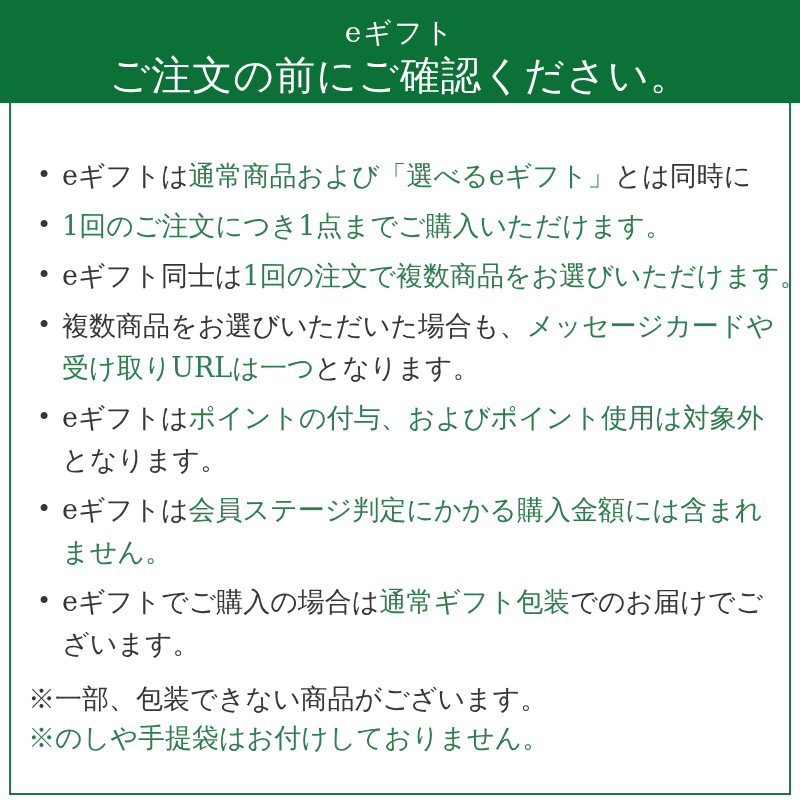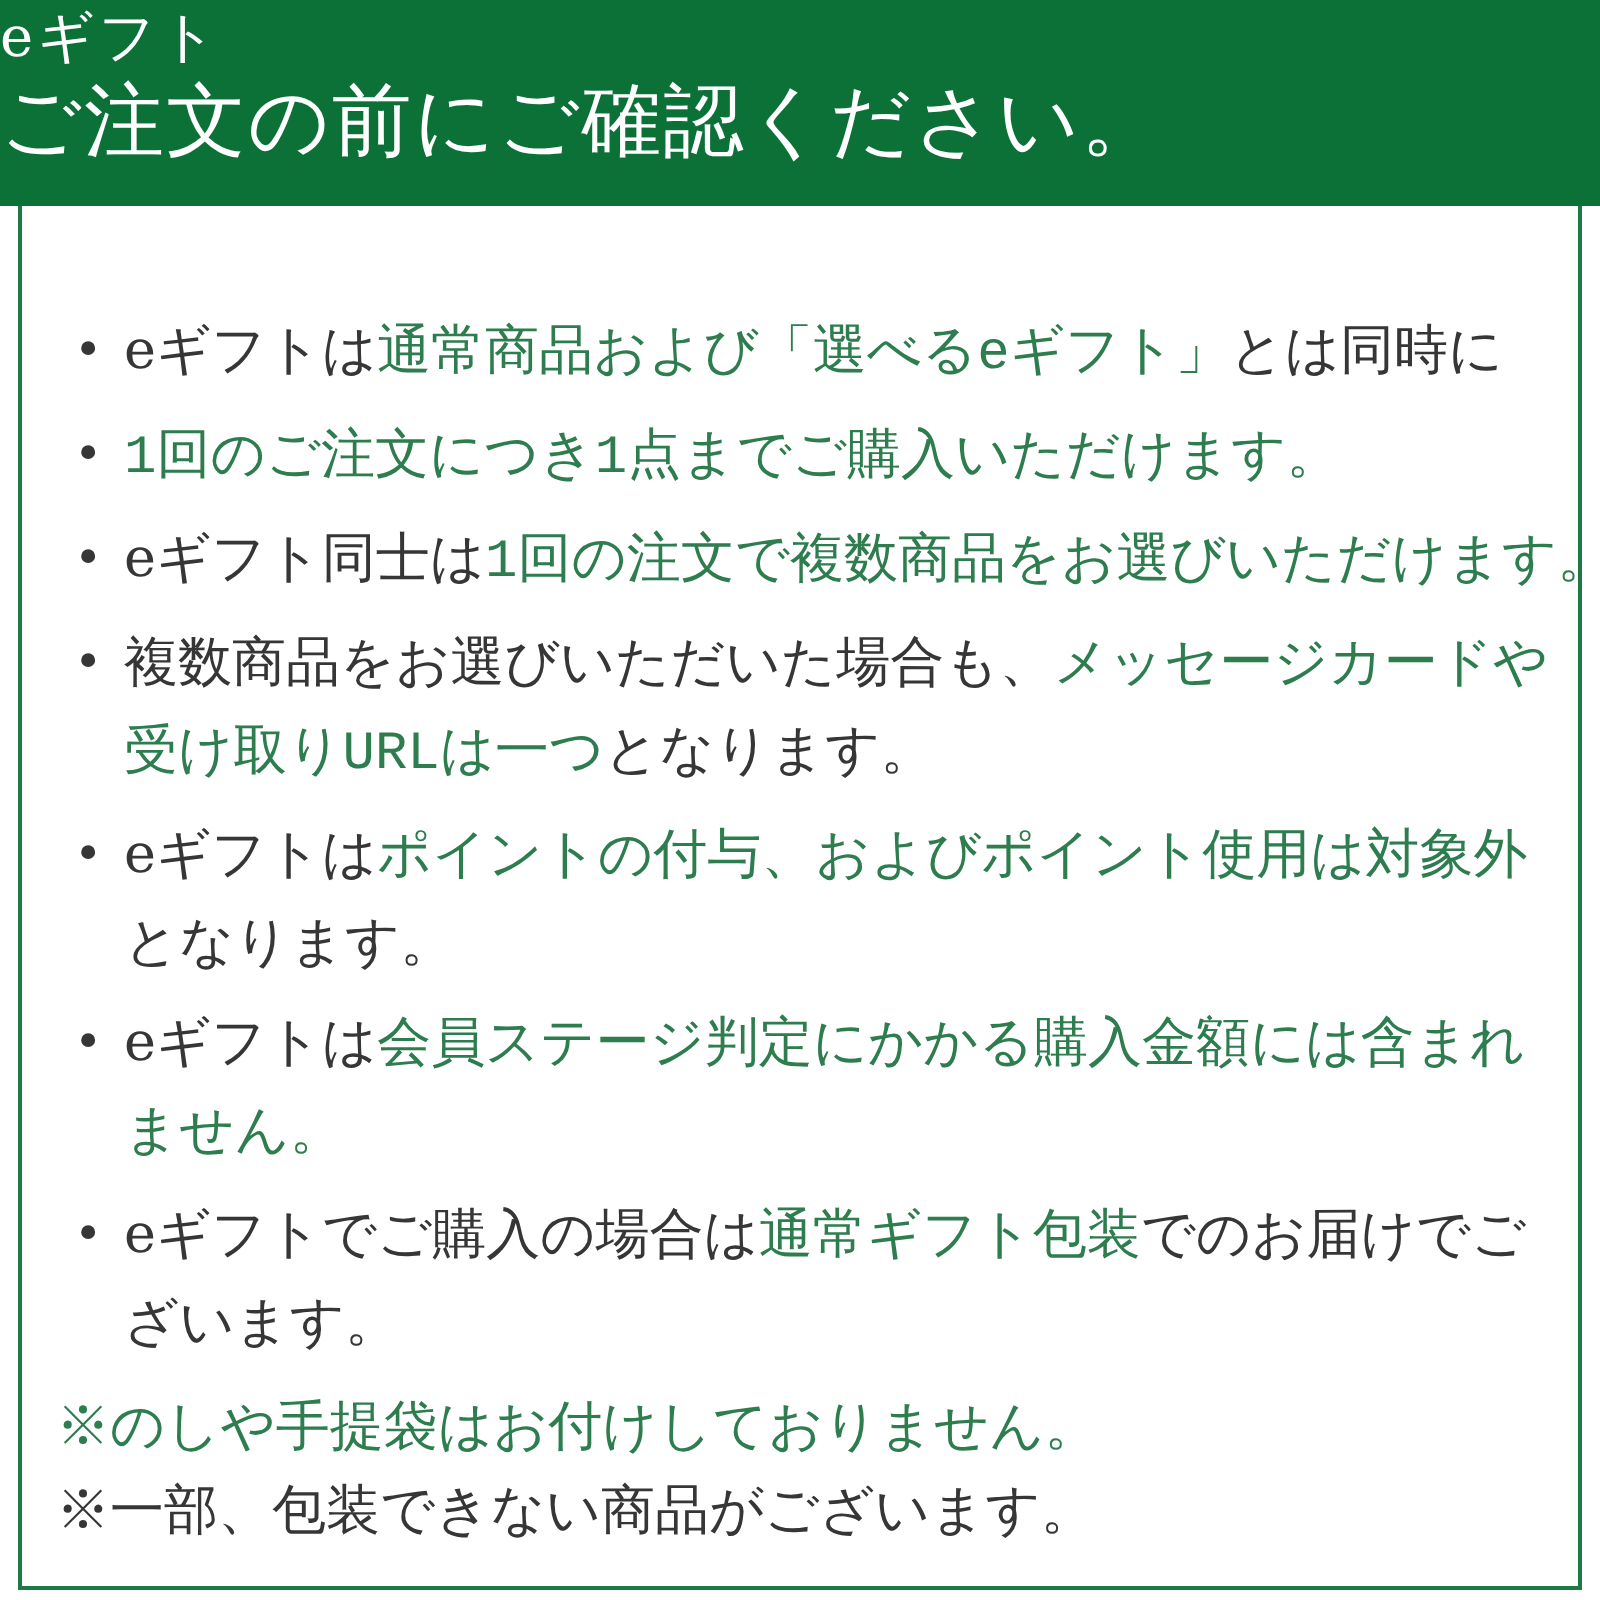--- a/index.html
+++ b/index.html
@@ -16,21 +16,23 @@
     --banner-text: #ffffff;
     --green: #2e7d4f;
     --ink: #363636;
     --border: #1c7a42;
   }
   .banner {
     width: 800px;
     height: 103px;
     background: var(--banner-bg);
     color: var(--banner-text);
+    text-align: center;
     box-sizing: border-box;
+    padding-top: 14px;
     white-space: nowrap;
   }
   .banner-line1 {
     font-size: 28px;
     line-height: 38px;
     letter-spacing: 2px;
   }
   .banner-line2 {
     font-size: 40px;
     line-height: 46px;
@@ -62,21 +64,21 @@
   }
   li.notice-item .bullet {
     position: absolute;
     left: 26px;
     top: -1px;
     font-size: 24px;
     line-height: 42px;
     color: var(--ink);
   }
   .seg-black { color: var(--ink); }
-  .seg-green { color: var(--green); font-family: Liberation Mono, monospace; }
+  .seg-green { color: var(--green); }
   .notes {
     margin-top: 14px;
     padding-left: 17px;
   }
   .note {
     margin: 0;
     font-size: 27px;
     line-height: 39px;
     white-space: nowrap;
   }
@@ -93,16 +95,16 @@
   <ul class="notice-list">
       <li class="notice-item"><span class="bullet">•</span><span class="seg-black">eギフトは</span><span class="seg-green">通常商品および「選べるeギフト」</span><span class="seg-black">とは同時に</span><br></li>
       <li class="notice-item"><span class="bullet">•</span><span class="seg-green">1回のご注文につき1点までご購入いただけます。</span></li>
       <li class="notice-item"><span class="bullet">•</span><span class="seg-black">eギフト同士は</span><span class="seg-green">1回の注文で複数商品をお選びいただけます。</span></li>
       <li class="notice-item"><span class="bullet">•</span><span class="seg-black">複数商品をお選びいただいた場合も、</span><span class="seg-green">メッセージカードや</span><br><span class="seg-green">受け取りURLは一つ</span><span class="seg-black">となります。</span></li>
       <li class="notice-item"><span class="bullet">•</span><span class="seg-black">eギフトは</span><span class="seg-green">ポイントの付与、およびポイント使用は対象外</span><br><span class="seg-black">となります。</span></li>
       <li class="notice-item"><span class="bullet">•</span><span class="seg-black">eギフトは</span><span class="seg-green">会員ステージ判定にかかる購入金額には含まれ</span><br><span class="seg-green">ません。</span></li>
       <li class="notice-item"><span class="bullet">•</span><span class="seg-black">eギフトでご購入の場合は</span><span class="seg-green">通常ギフト包装</span><span class="seg-black">でのお届けでご</span><br><span class="seg-black">ざいます。</span></li>
     </ul>
   <div class="notes">
+      <p class="note seg-black">※一部、包装できない商品がございます。</p>
       <p class="note seg-green">※のしや手提袋はお付けしておりません。</p>
-      <p class="note seg-black">※一部、包装できない商品がございます。</p>
     </div>
 </main>
 
 </body></html>

